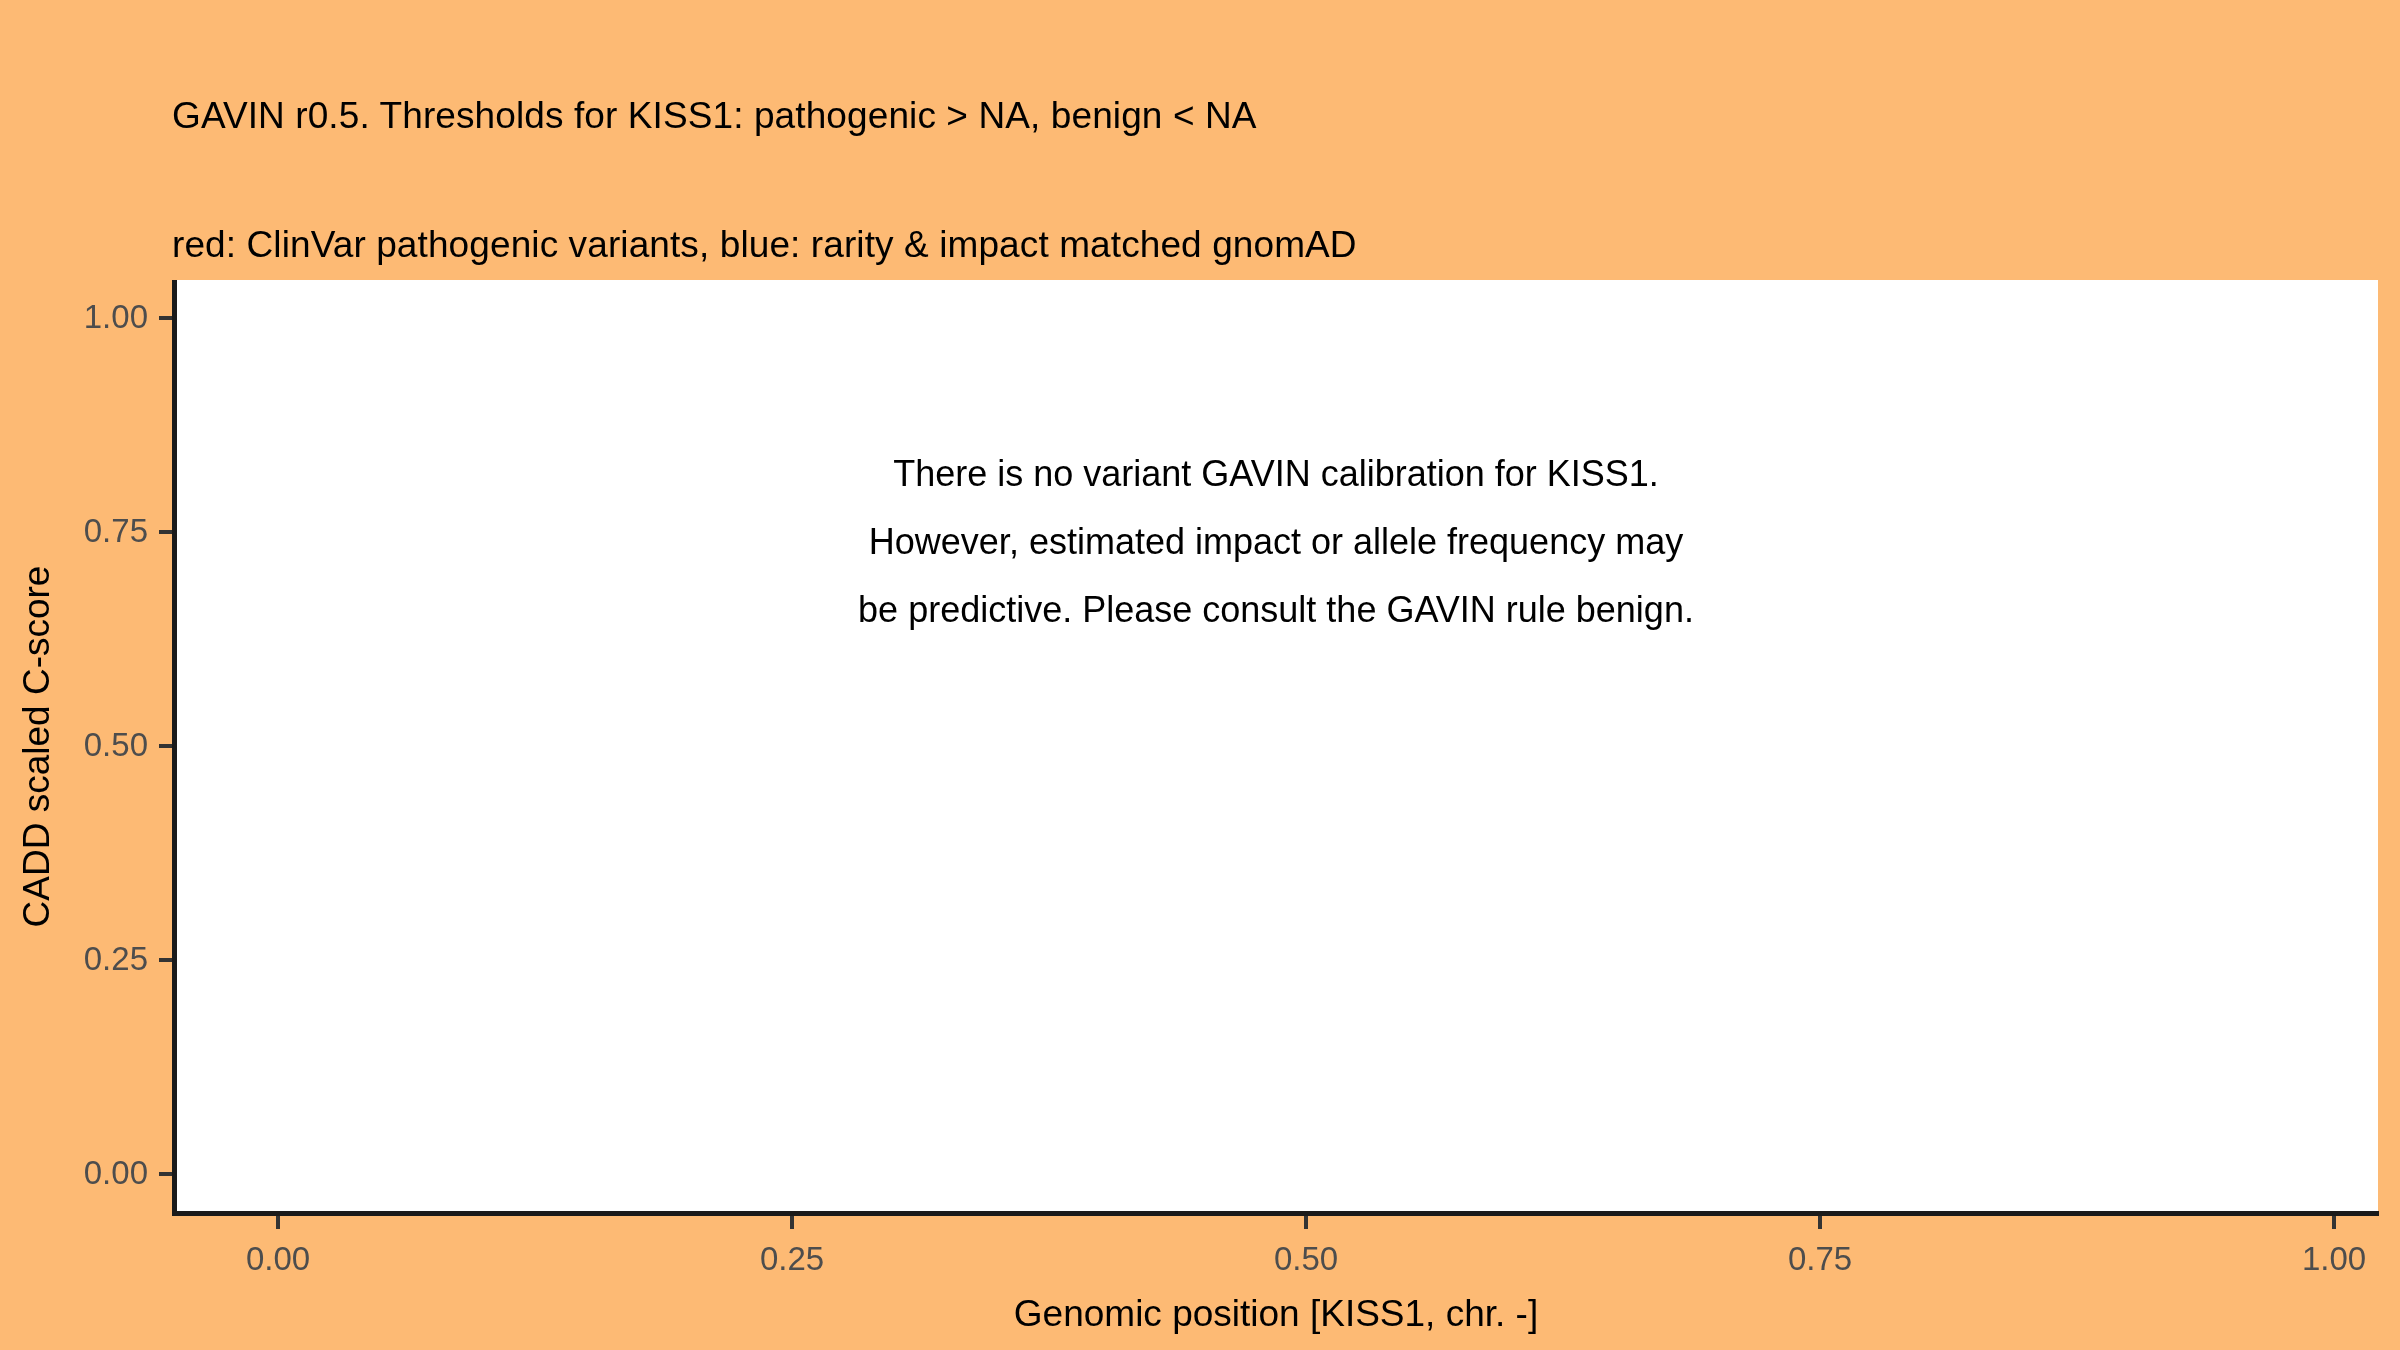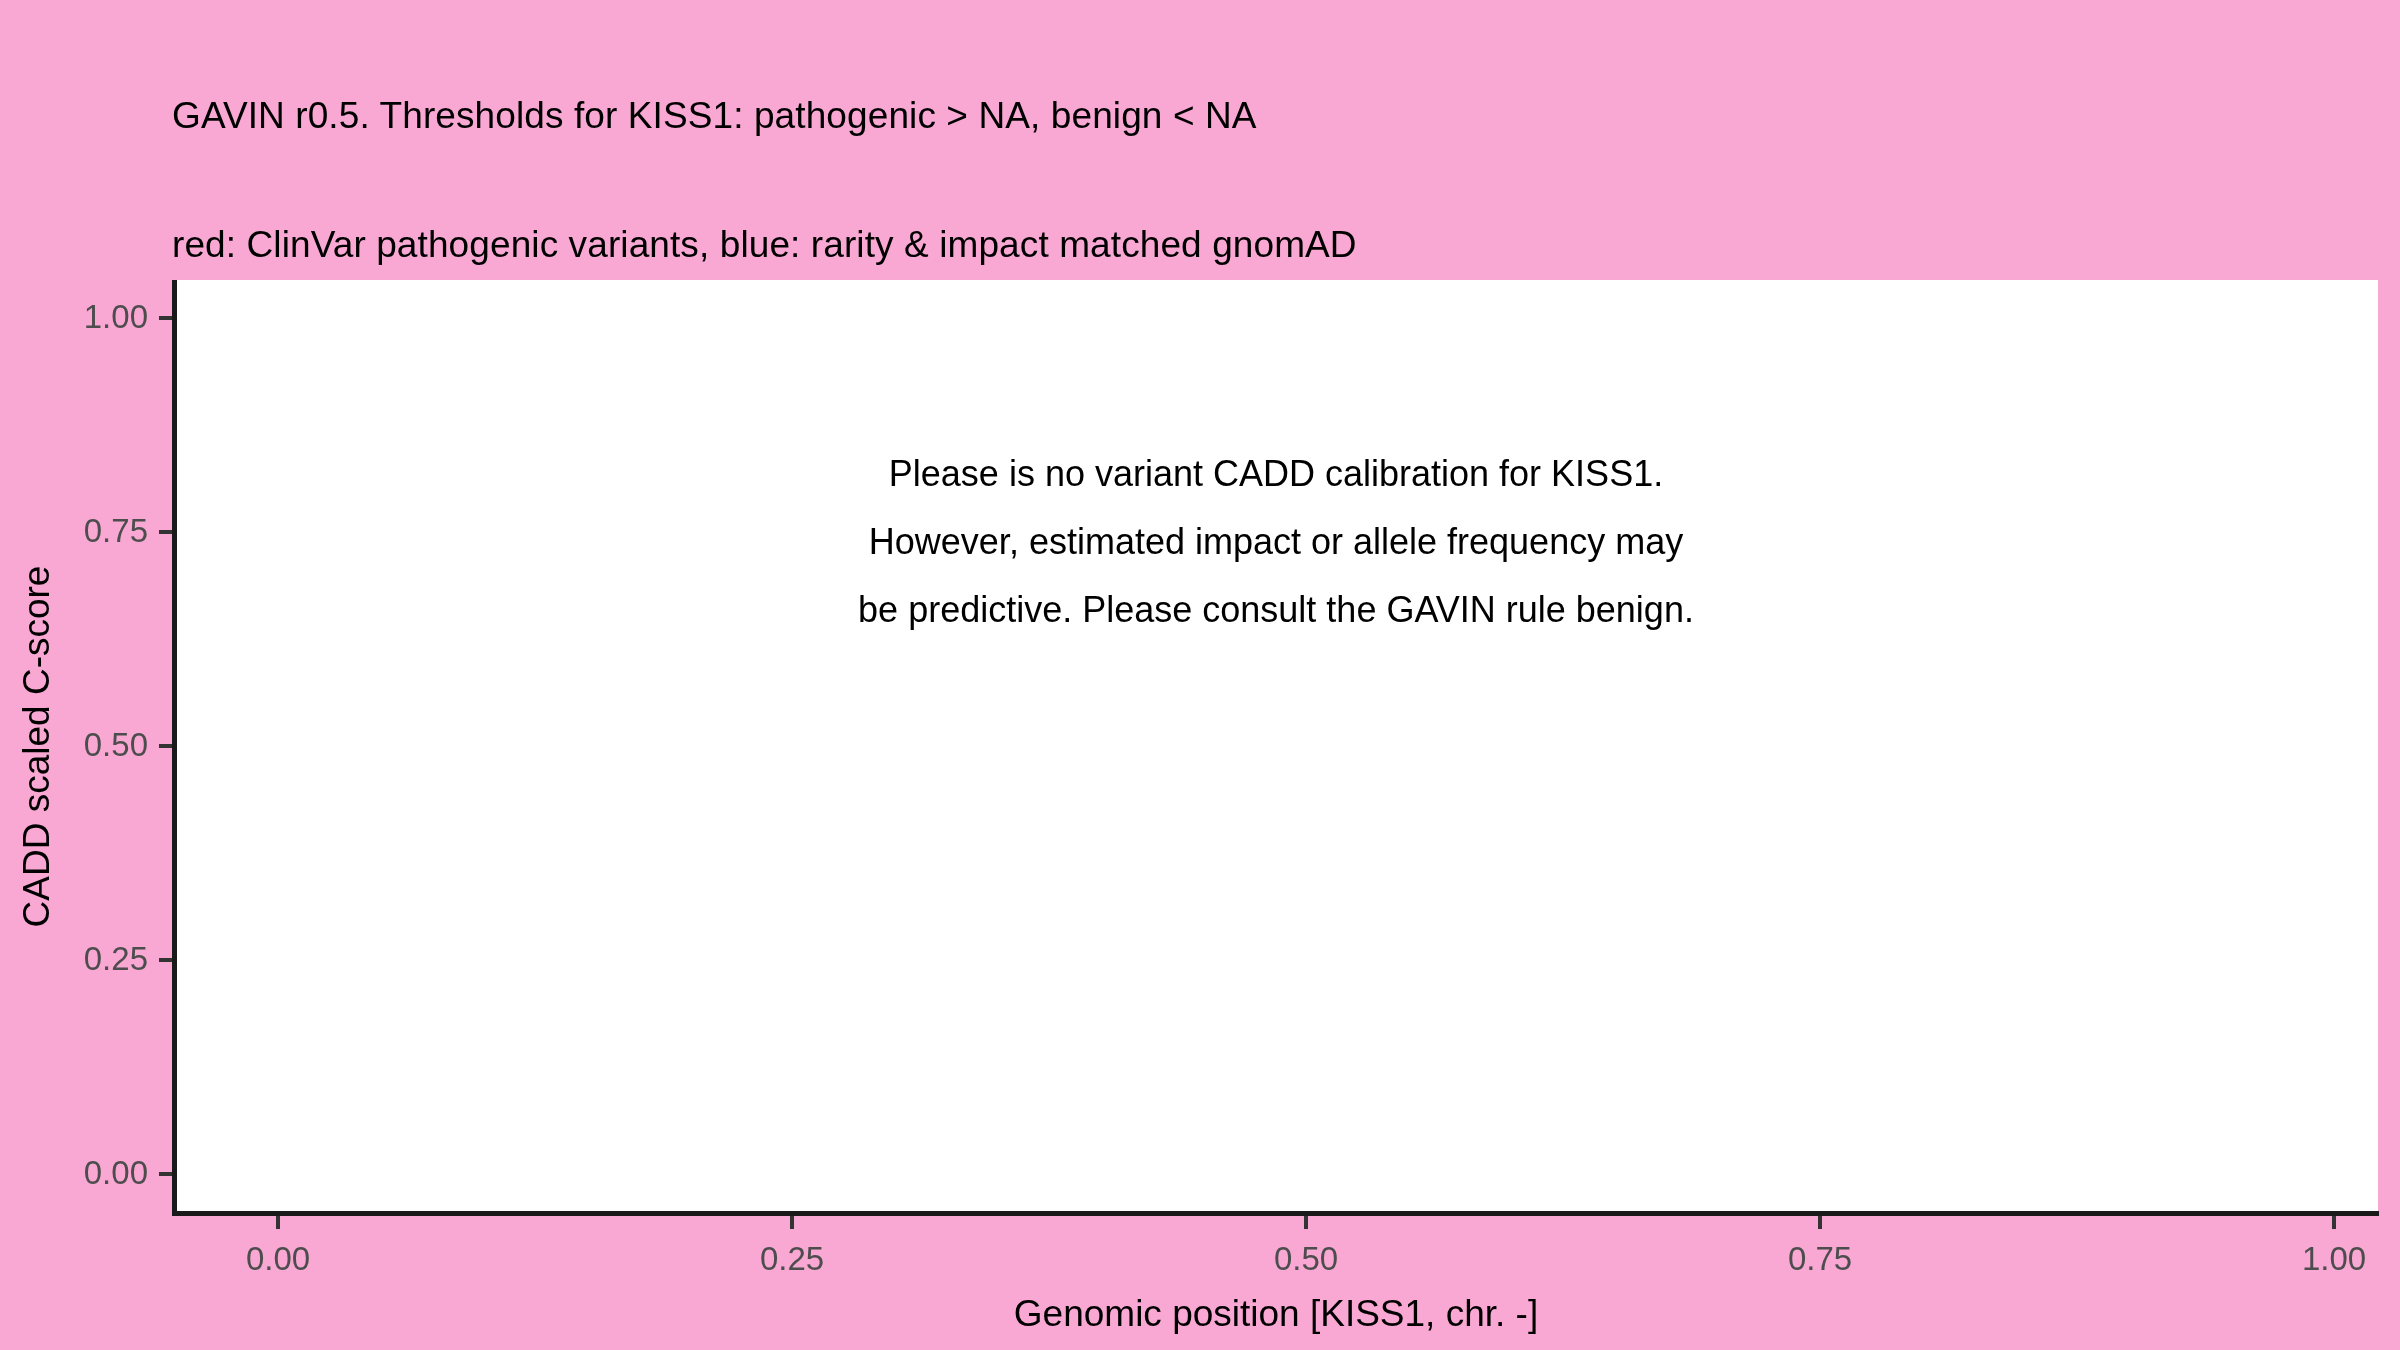--- a/index.html
+++ b/index.html
@@ -14,21 +14,21 @@
     color: #000000;
     overflow: hidden;
     position: relative;
   }
 
   #plot-root {
     position: absolute;
     left: 0; top: 0;
     width: 2400px;
     height: 1350px;
-    background: #f9a8d4;
+    background: #fdba74;
   }
 
   
   .plot-title {
     position: absolute;
     left: 172px;
     top: 8px;
     width: 2100px;
     font-size: 37px;
     line-height: 43px;
@@ -184,18 +184,18 @@
   <div class="xtick-mark" style="left:1818px;"></div>
   <div class="xtick-label" style="left:1720px;">0.75</div>
 
   <div class="xtick-mark" style="left:2332px;"></div>
   <div class="xtick-label" style="left:2234px;">1.00</div>
 
   <div class="axis-title-x">Genomic position [KISS1, chr. -]</div>
   <div class="axis-title-y">CADD scaled C-score</div>
 
   <div class="empty-message">
-    <span class="msg-line">Please is no variant CADD calibration for KISS1.</span>
+    <span class="msg-line">There is no variant GAVIN calibration for KISS1.</span>
     <span class="msg-line">However, estimated impact or allele frequency may</span>
     <span class="msg-line">be predictive. Please consult the GAVIN rule benign.</span>
   </div>
 
 </div>
 
 </body></html>

